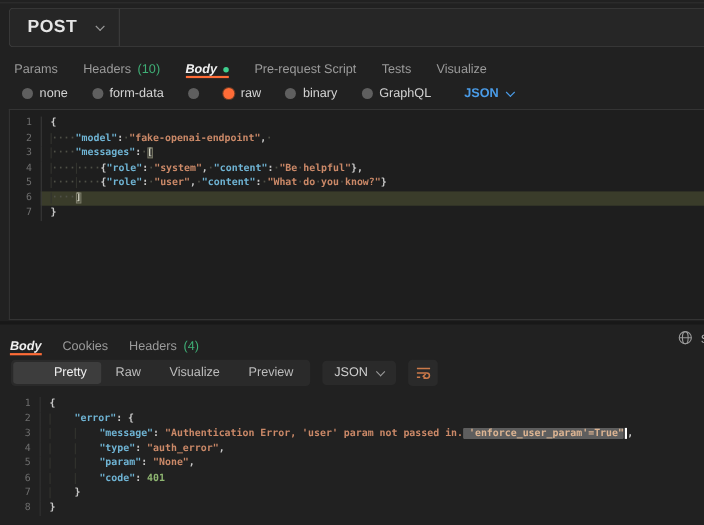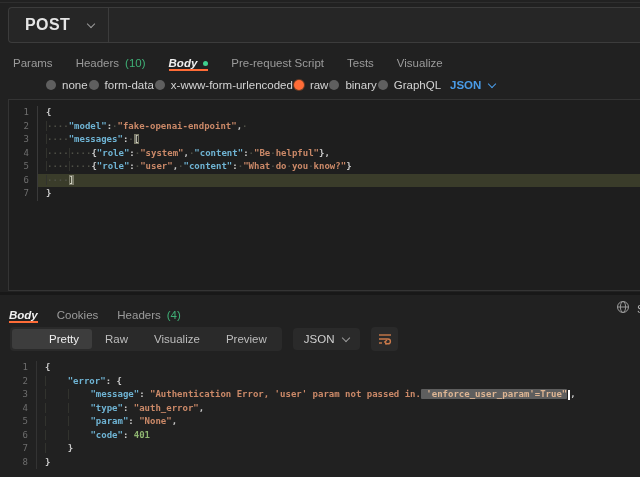--- a/index.html
+++ b/index.html
@@ -23,22 +23,22 @@
 
   
   .tabs-row { position:absolute; top:44px; left:0; right:0; height:27px; display:flex;
               align-items:stretch; padding-left:13px; gap:23px; font-size:11.5px; color:#9b9b9b; }
   .tab { display:flex; align-items:center; gap:6px; cursor:pointer; border-bottom:2px solid transparent; padding-top:13px; }
   .tab.active { color:#f0f0f0; font-weight:600; border-bottom-color:#ff6c37;font-style:italic; }
   .tab .count { color:#3faf76; }
   .green-dot { width:5px; height:5px; border-radius:50%; background:#3fcf8e; display:inline-block; }
 
   
-  .radio-row { position:absolute; top:71px; left:16px; right:0; height:28px; display:flex;
-               align-items:center; padding-left:30px; gap:1px; font-size:11.5px; color:#d4d4d4; }
+  .radio-row { position:absolute; top:71px; left:0; right:0; height:28px; display:flex;
+               align-items:center; padding-left:20px; gap:22px; font-size:11.5px; color:#d4d4d4; }
   .radio-opt { display:flex; align-items:center; gap:6px; cursor:pointer; }
   .radio { width:10px; height:10px; border-radius:50%; background:#5f5f5f; }
   .radio.sel { background:#ff6c37; box-shadow:0 0 0 1px #6e3c24; }
   .lang-select { display:flex; align-items:center; gap:8px; color:#4a9ce8; font-weight:600;
                  font-size:11.5px; margin-left:8px; cursor:pointer; }
 
   
   .code-font { font-family:"DejaVu Sans Mono", monospace; font-size:9px; font-weight:600; }
   .code-line { display:flex; height:13.5px; line-height:13.5px; align-items:center; white-space:pre; }
   .ln { width:28px; text-align:right; color:#6e6e6e; flex-shrink:0; padding-right:8px; font-weight:400; }
@@ -122,21 +122,20 @@
     <div class="radio-opt">
       <span class="radio"></span>
       <span>none</span>
     </div>
     <div class="radio-opt">
       <span class="radio"></span>
       <span>form-data</span>
     </div>
     <div class="radio-opt">
       <span class="radio"></span>
-      <span>x-www-form-urlencoded</span>
     </div>
     <div class="radio-opt">
       <span class="radio sel"></span>
       <span>raw</span>
     </div>
     <div class="radio-opt">
       <span class="radio"></span>
       <span>binary</span>
     </div>
     <div class="radio-opt">

